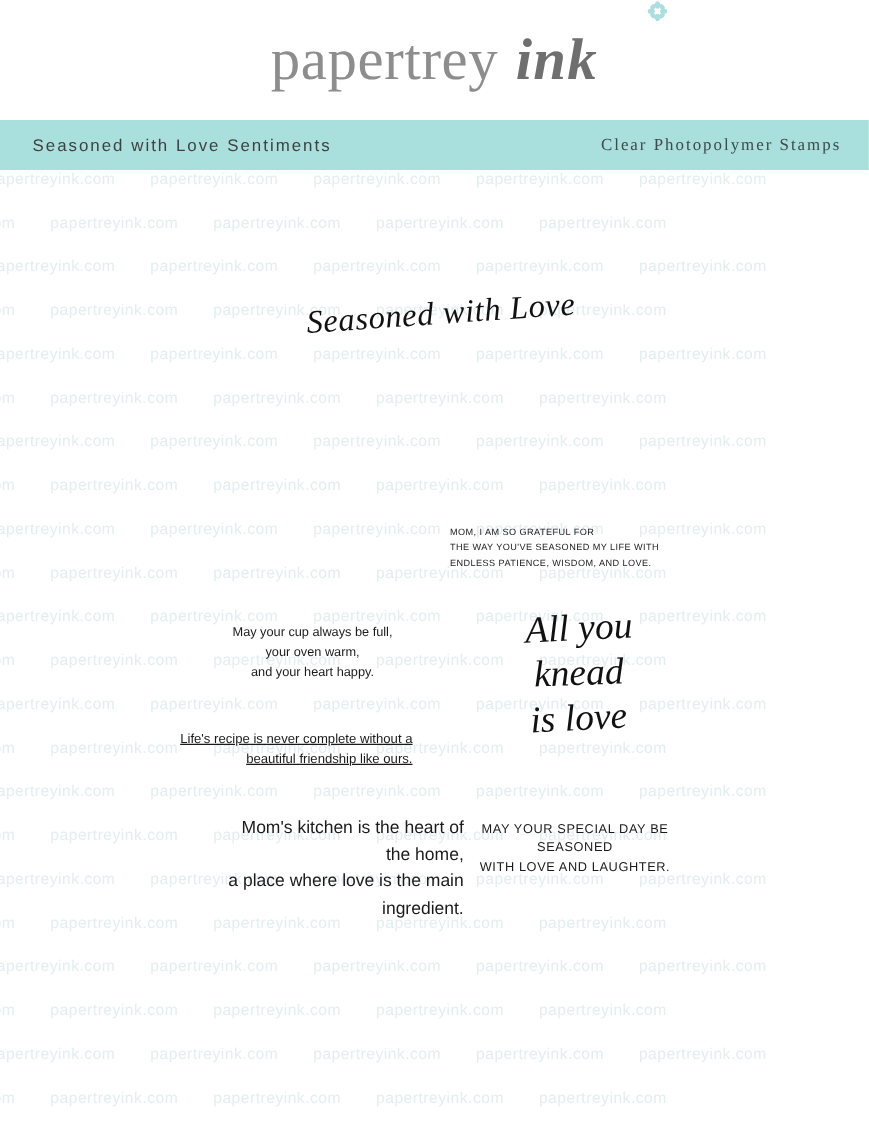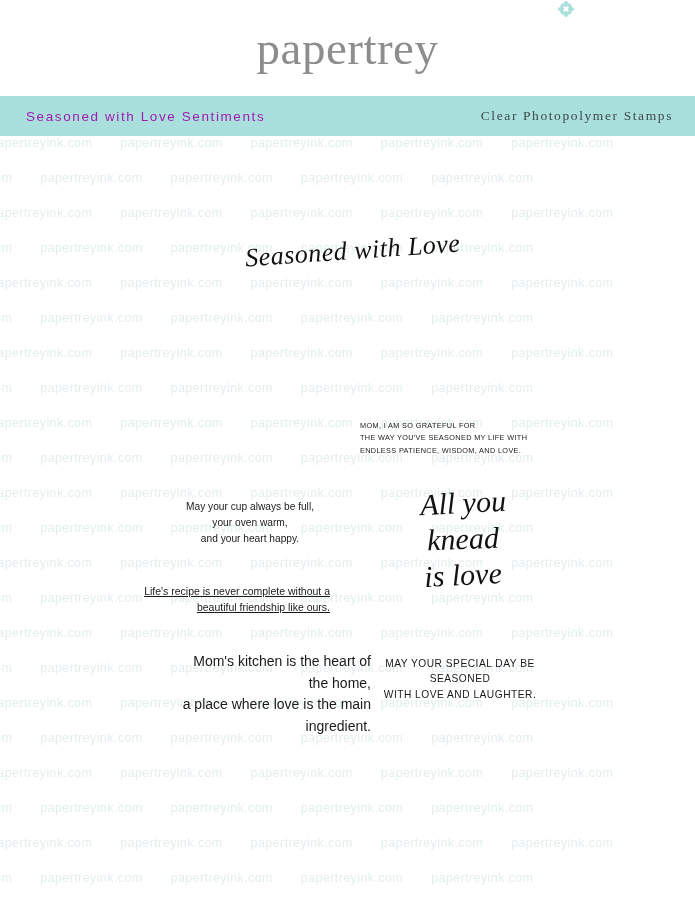--- a/index.html
+++ b/index.html
@@ -64,21 +64,21 @@
     height: 40px;
     background: #a9dfdd;
     display: flex;
     align-items: center;
   }
   .band-left {
     position: absolute;
     left: 26px;
     font-size: 13.5px;
     letter-spacing: 1.6px;
-    color: #a21caf;
+    color: #404040;
     font-family: "Liberation Sans", sans-serif;
   }
   .band-right {
     position: absolute;
     right: 22px;
     font-size: 13.5px;
     letter-spacing: 1.6px;
     color: #3f4a4a;
     font-family: Liberation Serif, serif;
   }
@@ -200,20 +200,21 @@
         <ellipse cx="3" cy="8" rx="3" ry="2"></ellipse>
         <ellipse cx="13" cy="8" rx="3" ry="2"></ellipse>
         <ellipse cx="4.5" cy="4.5" rx="2.6" ry="1.8" transform="rotate(-45 4.5 4.5)"></ellipse>
         <ellipse cx="11.5" cy="11.5" rx="2.6" ry="1.8" transform="rotate(-45 11.5 11.5)"></ellipse>
         <ellipse cx="11.5" cy="4.5" rx="2.6" ry="1.8" transform="rotate(45 11.5 4.5)"></ellipse>
         <ellipse cx="4.5" cy="11.5" rx="2.6" ry="1.8" transform="rotate(45 4.5 11.5)"></ellipse>
       </g>
       <circle cx="8" cy="8" r="2.1" fill="#ffffff"></circle>
     </svg>
     <span class="logo-papertrey">papertrey</span>
+    <span class="logo-ink">ink</span>
   </div>
 </div>
 
 <div class="band">
   <span class="band-left">Seasoned with Love Sentiments</span>
   <span class="band-right">Clear Photopolymer Stamps</span>
 </div>
 
 <div class="watermark-field" id="wm">
     <div class="wm-row" style="top: 0px; left: -10px;"><span>papertreyink.com</span><span>papertreyink.com</span><span>papertreyink.com</span><span>papertreyink.com</span><span>papertreyink.com</span></div>

